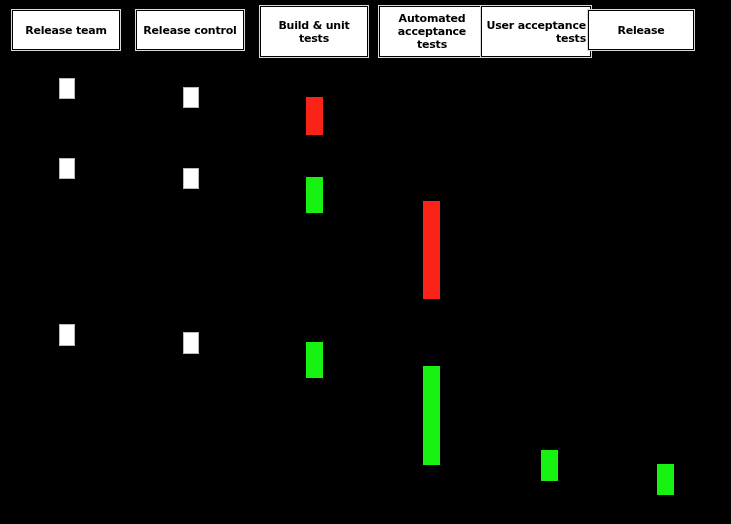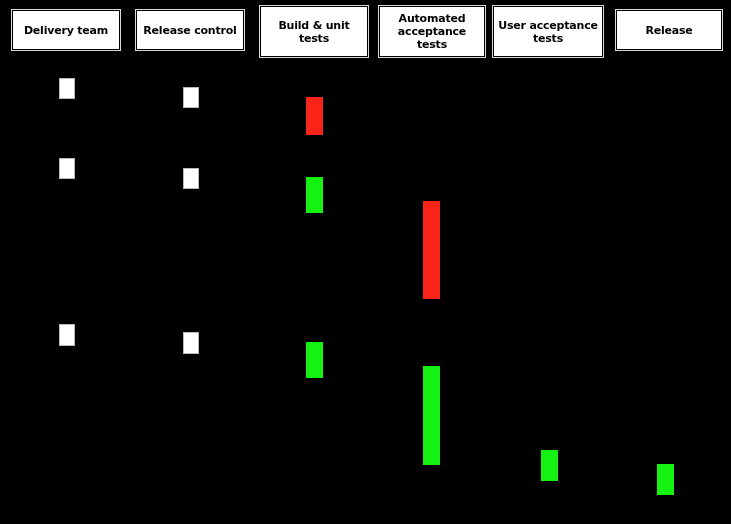--- a/index.html
+++ b/index.html
@@ -53,35 +53,35 @@
   .bar-passed {
     background: #15f211;
   }
 </style>
 </head>
 <body>
 
 <div id="canvas">
   <div id="stages-layer">
       <div class="stage-box" style="left: 12px; top: 10px; width: 108px; height: 40px;">
-        <span class="stage-label">Delivery team</span>
+        <span class="stage-label">Release team</span>
       </div>
       <div class="stage-box" style="left: 136px; top: 10px; width: 108px; height: 40px;">
         <span class="stage-label">Release control</span>
       </div>
       <div class="stage-box" style="left: 260px; top: 6px; width: 108px; height: 51px; justify-content: center;">
         <span class="stage-label">Build &amp; unit tests</span>
       </div>
       <div class="stage-box" style="left: 379px; top: 6px; width: 106px; height: 51px;">
         <span class="stage-label">Automated acceptance tests</span>
       </div>
-      <div class="stage-box" style="left: 493px; top: 6px; width: 110px; height: 51px;">
+      <div class="stage-box" style="left: 481px; top: 6px; width: 110px; height: 51px; text-align: right;">
         <span class="stage-label">User acceptance tests</span>
       </div>
-      <div class="stage-box" style="left: 616px; top: 10px; width: 106px; height: 40px;">
+      <div class="stage-box" style="left: 588px; top: 10px; width: 106px; height: 40px;">
         <span class="stage-label">Release</span>
       </div>
     </div>
   <div id="bars-layer">
       <div class="bar bar-pending" style="left: 59px; top: 78px; width: 16px; height: 21px;"></div>
       <div class="bar bar-pending" style="left: 183px; top: 87px; width: 16px; height: 21px;"></div>
       <div class="bar bar-failed" style="left: 306px; top: 97px; width: 17px; height: 38px;"></div>
       <div class="bar bar-pending" style="left: 59px; top: 158px; width: 16px; height: 21px;"></div>
       <div class="bar bar-pending" style="left: 183px; top: 168px; width: 16px; height: 21px;"></div>
       <div class="bar bar-passed" style="left: 306px; top: 177px; width: 17px; height: 36px;"></div>

